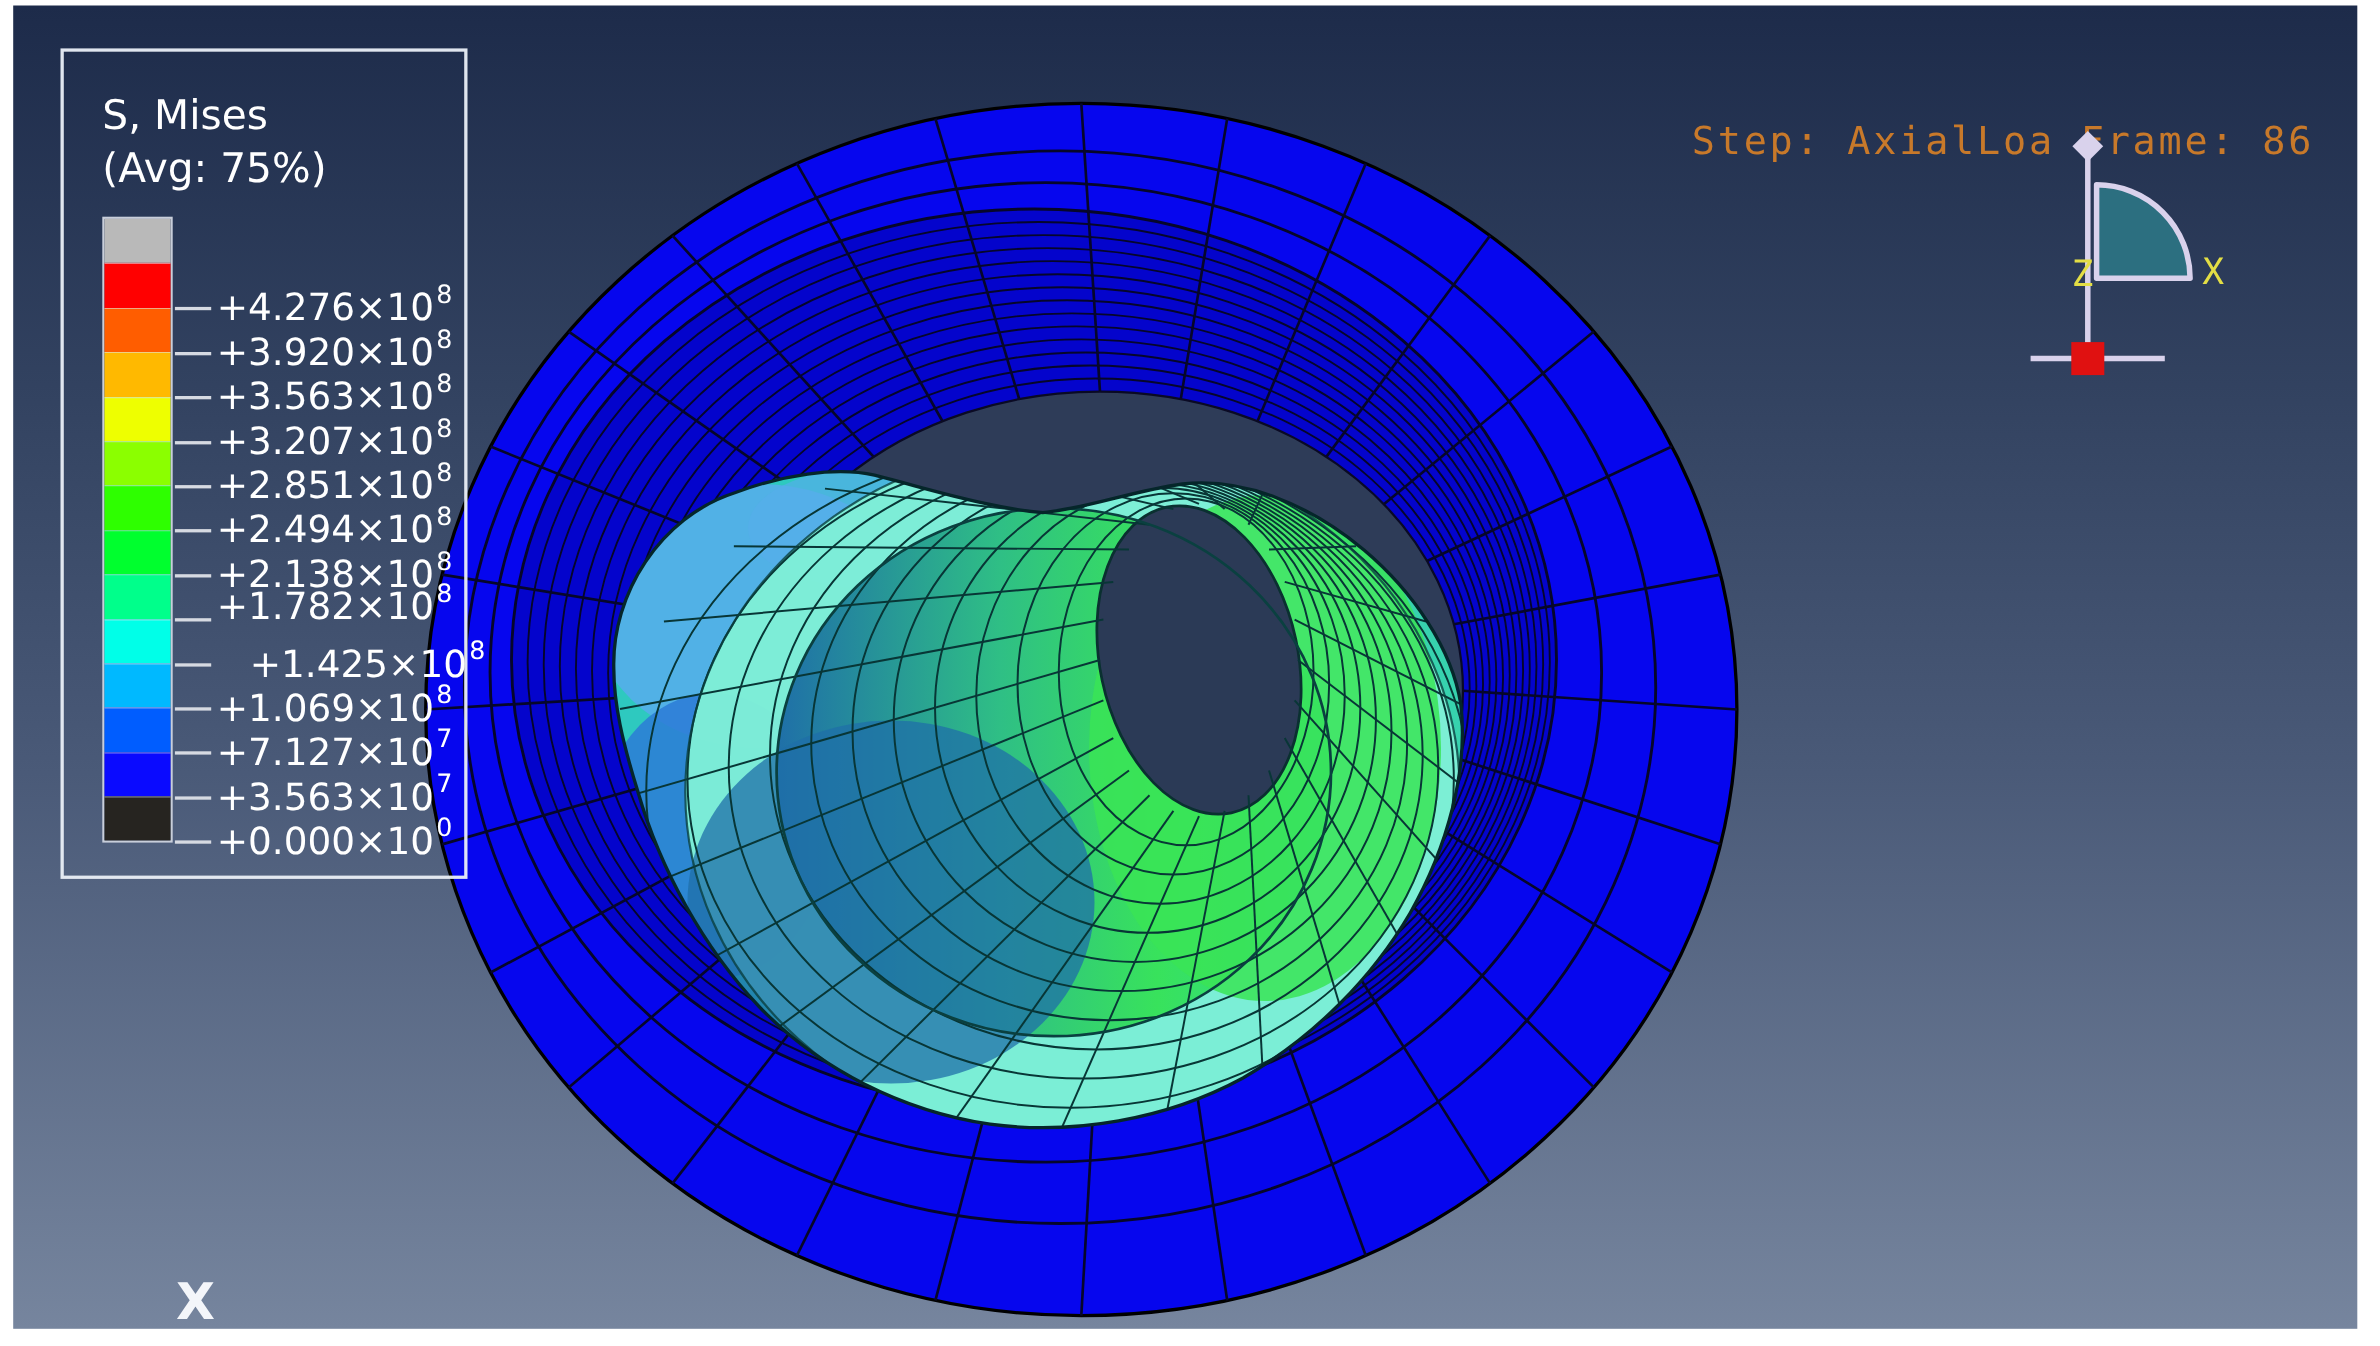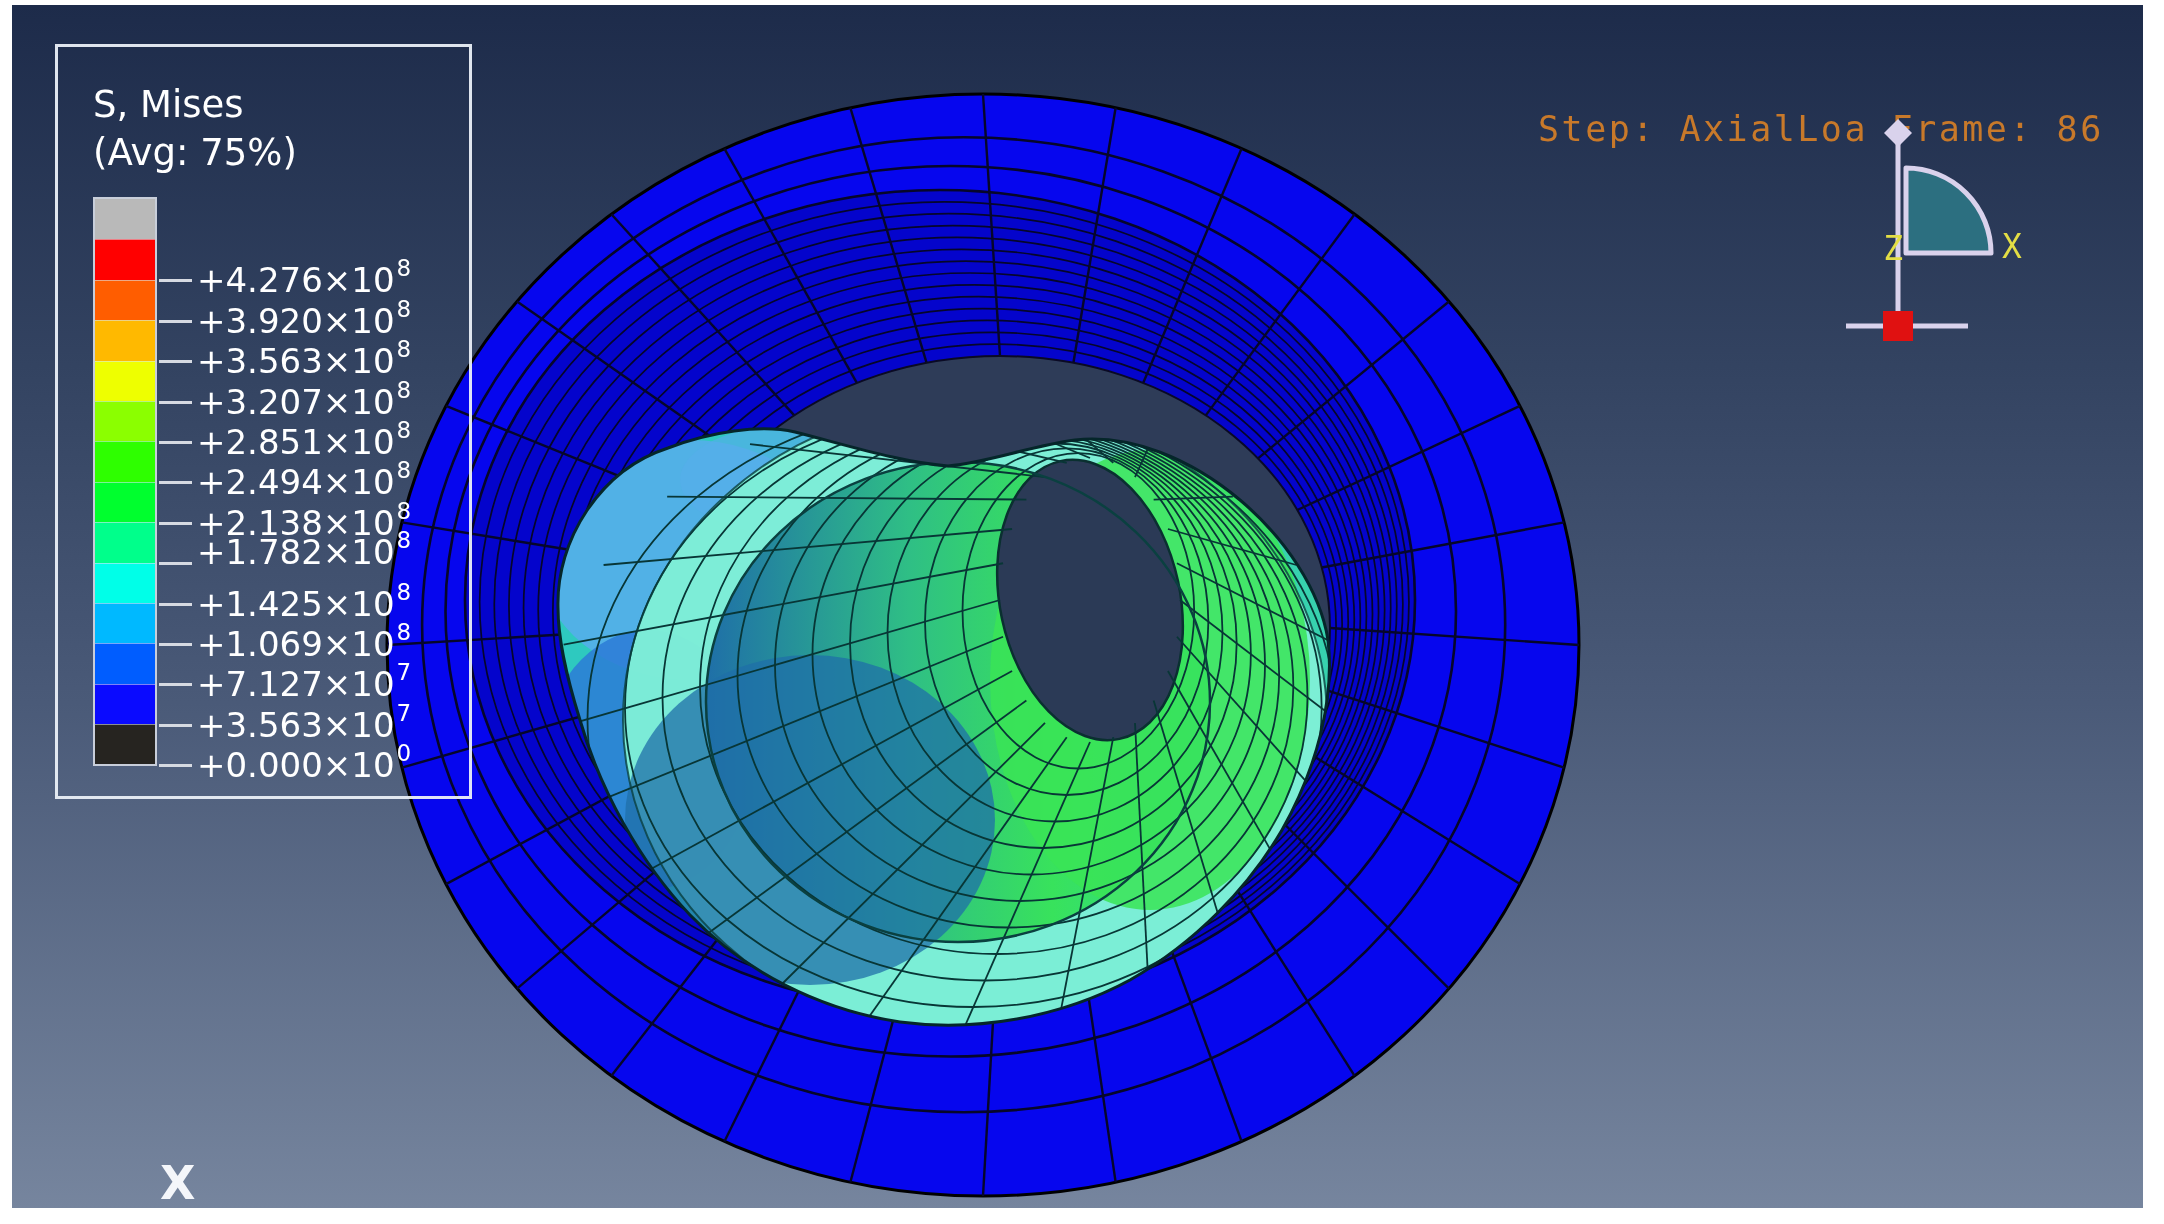--- a/index.html
+++ b/index.html
@@ -3,21 +3,21 @@
 <meta charset="utf-8">
 <style>
   html,body{margin:0;padding:0;}
   .page{position:relative;width:2164px;height:1224px;background:#ffffff;overflow:hidden;
         font-family:"DejaVu Sans","Liberation Sans",sans-serif;}
   .viewport{position:absolute;left:12px;top:5px;width:2131px;height:1203px;
         background:linear-gradient(180deg,#1d2b4a 0%,#334361 30%,#4a5a78 58%,#76859e 100%);}
   #scene{position:absolute;left:0;top:0;width:2164px;height:1224px;display:block;}
 
   
-  .legend{position:absolute;left:55px;top:44px;width:417px;height:755px;
+  .legend{position:absolute;left:55px;top:44px;width:370px;height:755px;
           border:3px solid rgba(234,239,247,0.95);box-sizing:border-box;}
   .legend-title{position:absolute;left:35px;color:#ffffff;font-size:37px;white-space:nowrap;}
   .lg-t1{top:36px;} .lg-t2{top:84px;}
   .colorbar{position:absolute;left:35px;top:150px;width:60px;
             border:2px solid #c8ceda;box-sizing:content-box;}
   .swatch{width:60px;height:40.4px;}
   .swatch + .swatch{border-top:1px solid rgba(222,230,242,0.55);box-sizing:border-box;}
   .lg-tick{position:absolute;left:101px;width:33px;height:3px;background:#d6dae2;}
   .lg-row{position:absolute;left:139px;height:40px;display:flex;align-items:center;
           color:#ffffff;font-size:34px;white-space:nowrap;}
@@ -209,21 +209,21 @@
       <div class="lg-row" style="top: 455.8px;">
         <span>+2.138×10</span>
         <span class="lg-exp">8</span>
       </div>
       <div class="lg-tick" style="top: 515.2px;"></div>
       <div class="lg-row" style="top: 485px;">
         <span>+1.782×10</span>
         <span class="lg-exp">8</span>
       </div>
       <div class="lg-tick" style="top: 555.6px;"></div>
-      <div class="lg-row" style="top: 536.6px;">
+      <div class="lg-row" style="top: 536.6px; margin-left: 30px;">
         <span>+1.425×10</span>
         <span class="lg-exp">8</span>
       </div>
       <div class="lg-tick" style="top: 596px;"></div>
       <div class="lg-row" style="top: 577px;">
         <span>+1.069×10</span>
         <span class="lg-exp">8</span>
       </div>
       <div class="lg-tick" style="top: 636.4px;"></div>
       <div class="lg-row" style="top: 617.4px;">

